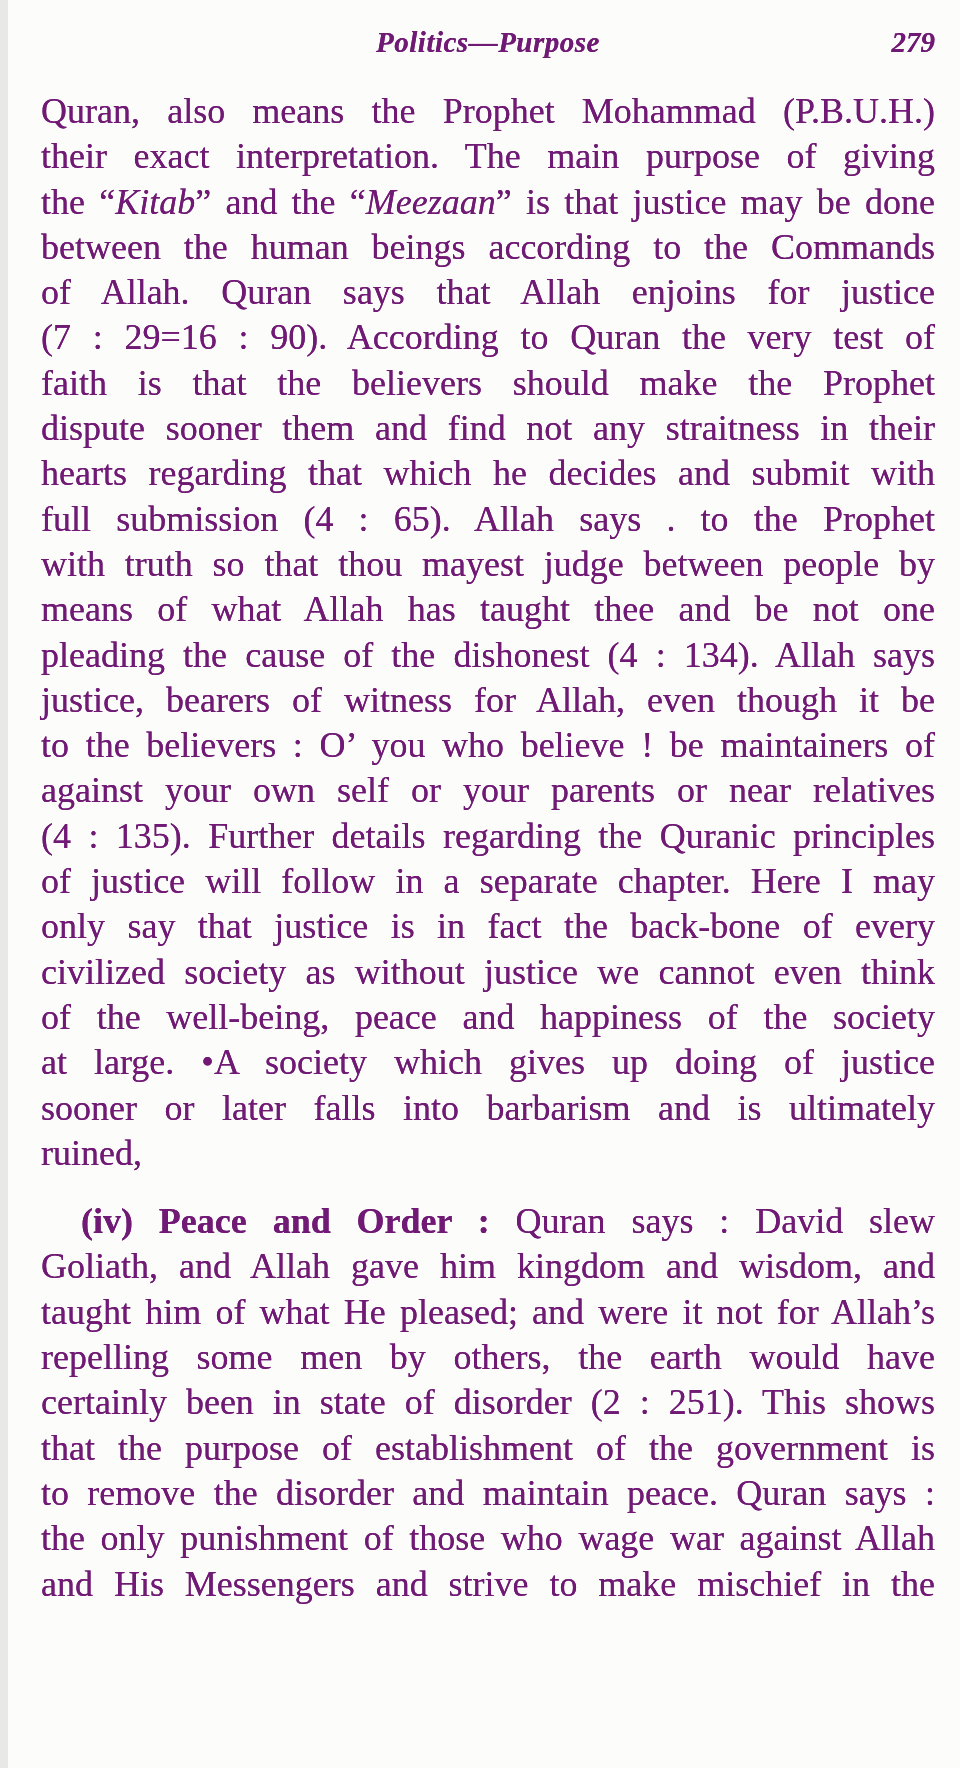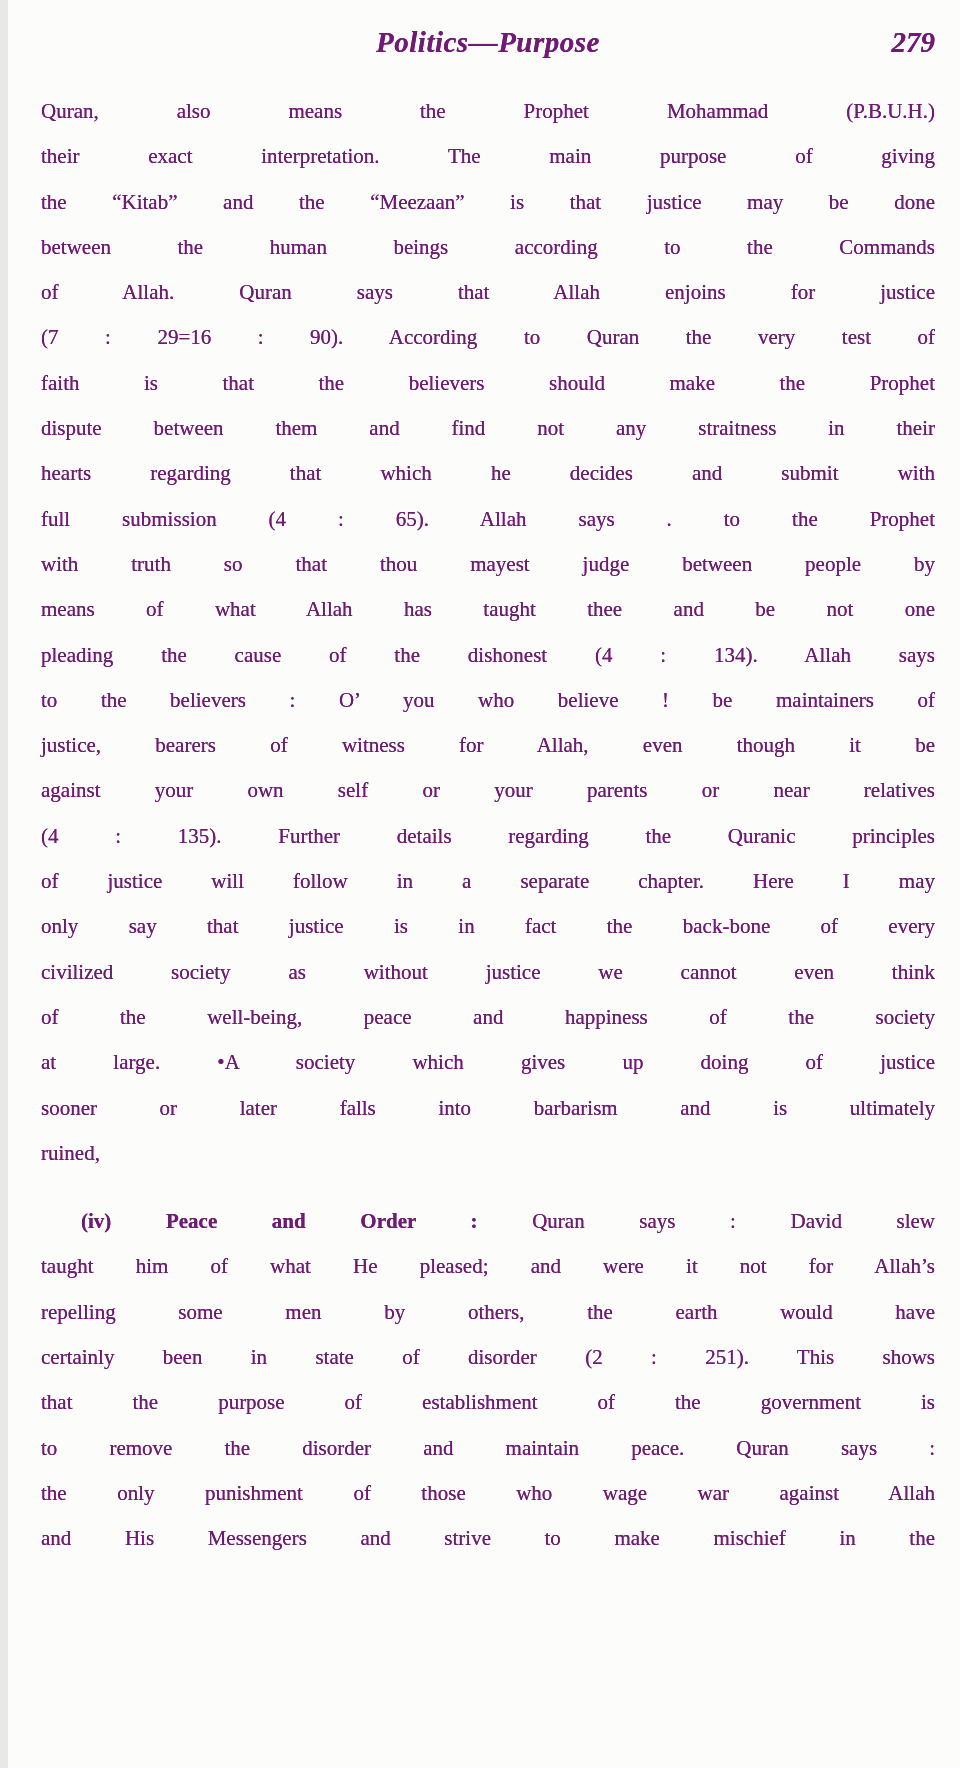--- a/index.html
+++ b/index.html
@@ -44,69 +44,70 @@
   }
   .text-body {
     position: absolute;
     top: 89px;
     left: 33px;
     width: 894px;
   }
   .para { margin: 0; }
   .para + .para { margin-top: 23px; }
   .line {
-    font-size: 21px;
+    font-size: 36px;
     line-height: 45.3px;
     text-align: justify;
     text-align-last: justify;
     white-space: normal;
     text-shadow: 0 0 0.5px currentColor;
   }
   .line.last { text-align-last: left; }
   .line.indent { padding-left: 40px; }
-  .i { }
+  .i { font-style: italic; }
   .b { font-weight: bold; }
 </style>
 </head>
 <body>
 
 <div class="page">
   <div class="running-header">
     <div class="header-title">Politics—Purpose</div>
     <div class="page-number">279</div>
   </div>
   <div class="text-body" id="text-body">
       <div class="para">
         <div class="line"><span>Quran, also means the Prophet Mohammad (P.B.U.H.)</span></div>
         <div class="line"><span>their exact interpretation.  The main purpose of giving</span></div>
         <div class="line"><span>the “</span><span class="i">Kitab</span><span>” and the “</span><span class="i">Meezaan</span><span>” is that justice may be done</span></div>
         <div class="line"><span>between the human beings according to the Commands</span></div>
         <div class="line"><span>of Allah.  Quran says that Allah enjoins for justice</span></div>
         <div class="line"><span>(7 : 29=16 : 90).  According to Quran the very test of</span></div>
         <div class="line"><span>faith is that the believers should make the Prophet</span></div>
-        <div class="line"><span>dispute between them and find not any straitness in their</span></div>
+        <div class="line"><span>dispute sooner them and find not any straitness in their</span></div>
         <div class="line"><span>hearts regarding that which he decides and submit with</span></div>
         <div class="line"><span>full submission (4 : 65).  Allah says . to the Prophet</span></div>
         <div class="line"><span>with truth so that thou mayest judge between people by</span></div>
         <div class="line"><span>means of what Allah has taught thee and be not one</span></div>
         <div class="line"><span>pleading the cause of the dishonest (4 : 134).  Allah says</span></div>
+        <div class="line"><span>justice, bearers of witness for Allah, even though it be</span></div>
         <div class="line"><span>to the believers :  O’ you who believe ! be maintainers of</span></div>
-        <div class="line"><span>justice, bearers of witness for Allah, even though it be</span></div>
         <div class="line"><span>against your own self or your parents or near relatives</span></div>
         <div class="line"><span>(4 : 135).  Further details regarding the Quranic principles</span></div>
         <div class="line"><span>of justice will follow in a separate chapter.  Here I may</span></div>
         <div class="line"><span>only say that justice is in fact the back-bone of every</span></div>
         <div class="line"><span>civilized society as without justice we cannot even think</span></div>
         <div class="line"><span>of the well-being, peace and happiness of the society</span></div>
         <div class="line"><span>at large. •A society which gives up doing of justice</span></div>
         <div class="line"><span>sooner or later falls into barbarism and is ultimately</span></div>
         <div class="line last"><span>ruined,</span></div>
       </div>
       <div class="para">
         <div class="line indent"><span class="b">(iv) Peace and Order :</span><span>  Quran says :  David slew</span></div>
+        <div class="line"><span>Goliath, and Allah gave him kingdom and wisdom, and</span></div>
         <div class="line"><span>taught him of what He pleased; and were it not for Allah’s</span></div>
         <div class="line"><span>repelling some men by others, the earth would have</span></div>
         <div class="line"><span>certainly been in state of disorder (2 : 251).  This shows</span></div>
         <div class="line"><span>that the purpose of establishment of the government is</span></div>
         <div class="line"><span>to remove the disorder and maintain peace.  Quran says :</span></div>
         <div class="line"><span>the only punishment of those who wage war against Allah</span></div>
         <div class="line"><span>and His Messengers and strive to make mischief in the</span></div>
       </div>
     </div>
 </div>

